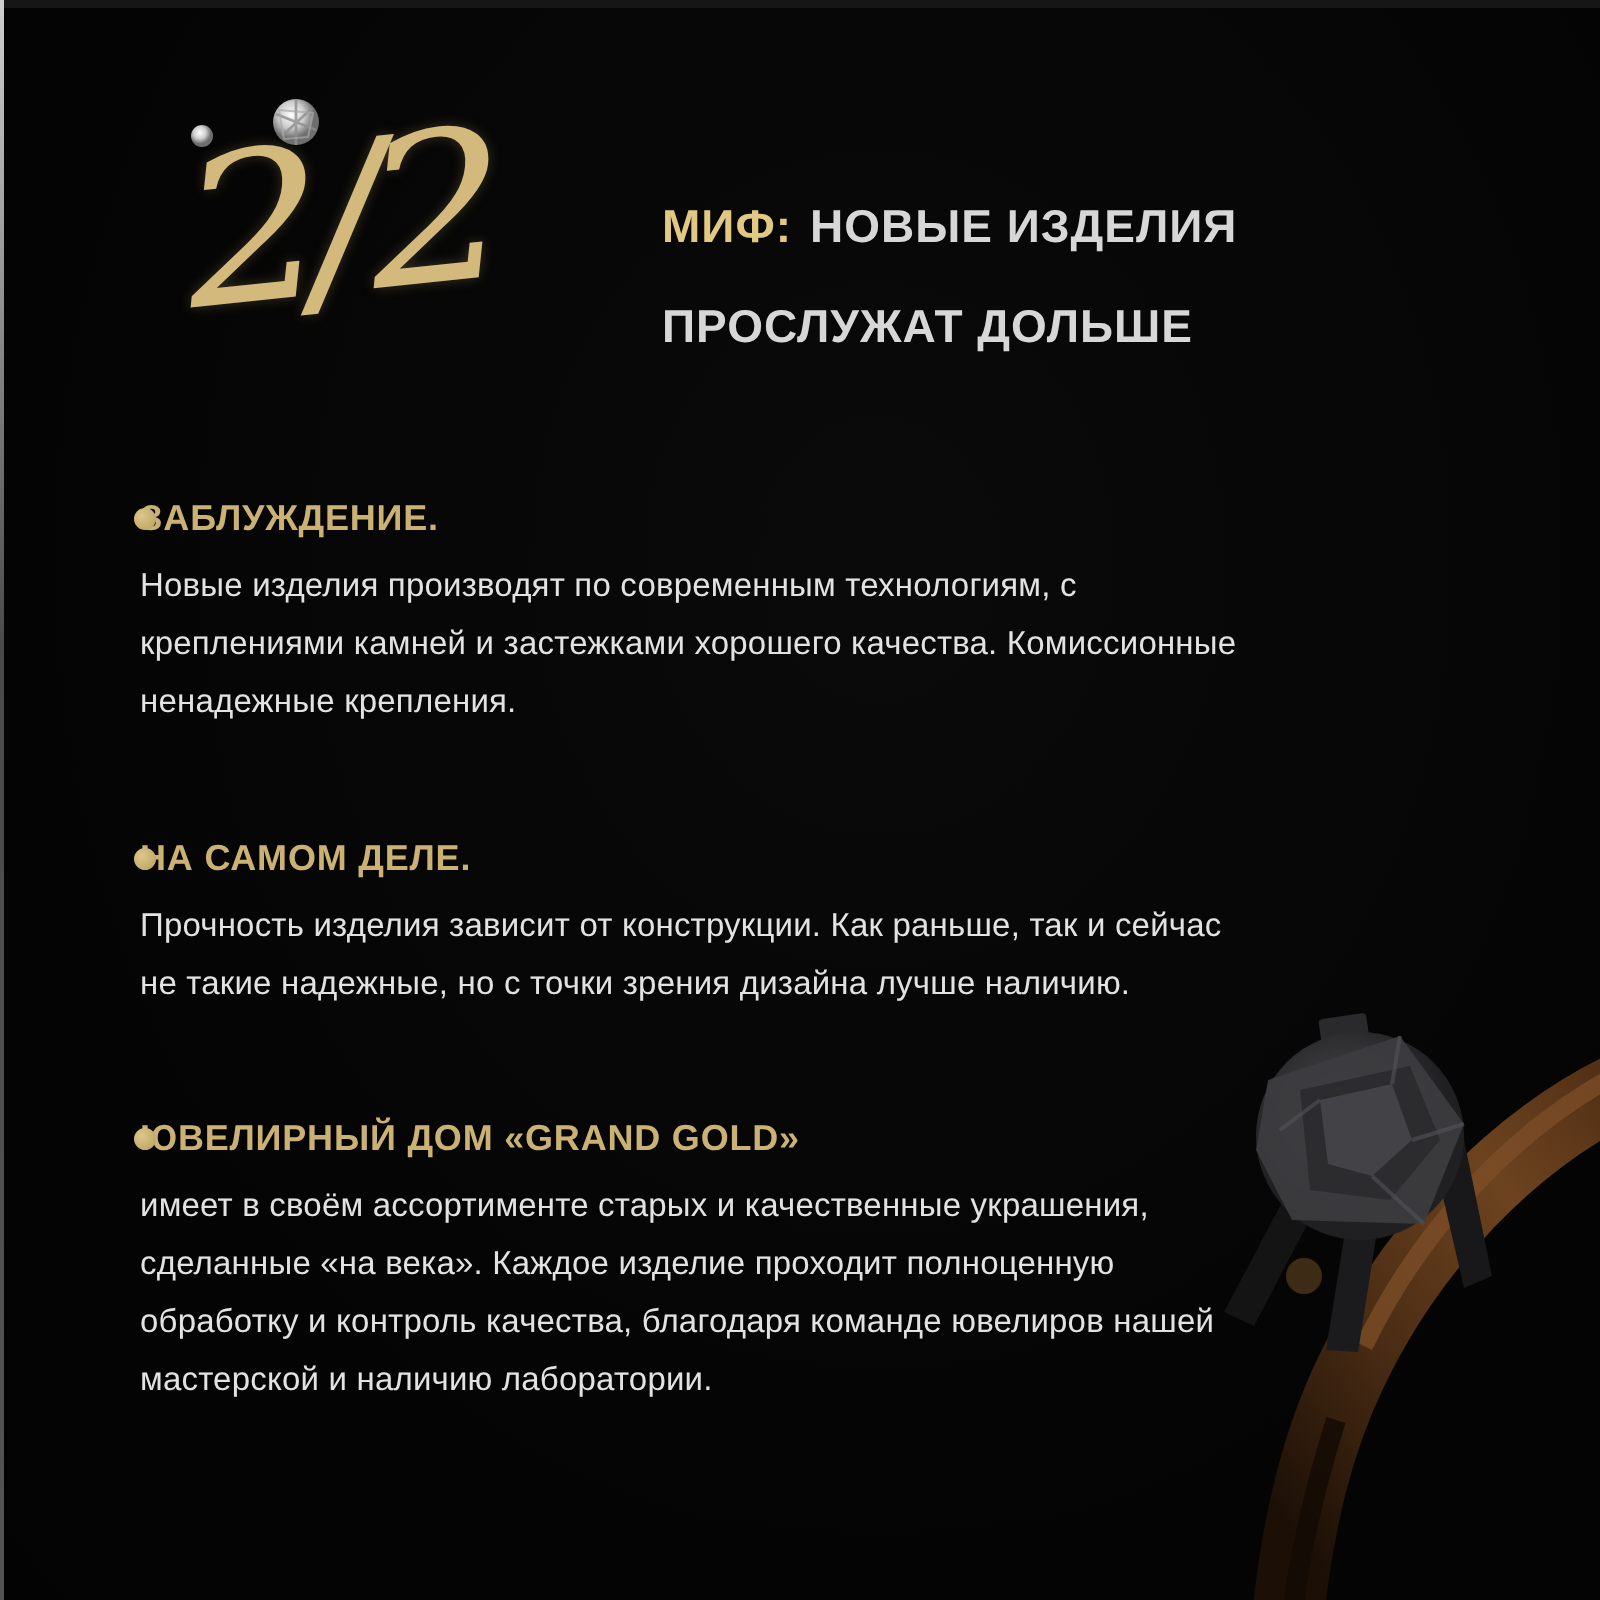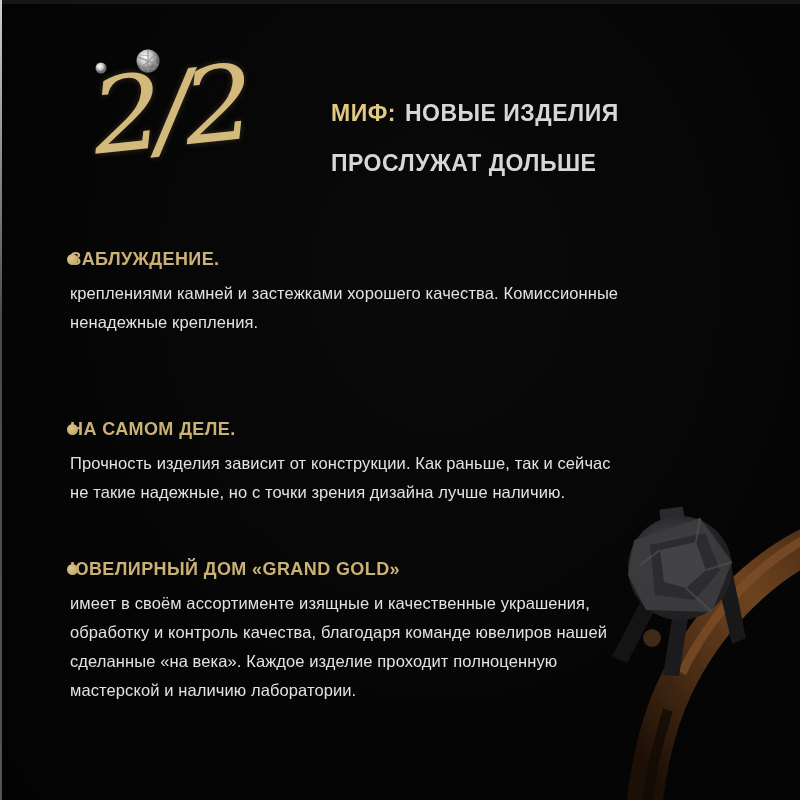--- a/index.html
+++ b/index.html
@@ -102,41 +102,42 @@
     <div>
       <span class="gold">МИФ:</span><span>НОВЫЕ ИЗДЕЛИЯ</span>
     </div>
     <div>ПРОСЛУЖАТ ДОЛЬШЕ</div>
   </div>
 
   <div class="section section-1">
     <span class="bullet"></span>
     <div class="sec-header">ЗАБЛУЖДЕНИЕ.</div>
     <div class="sec-body">
+      <div>Новые изделия производят по современным технологиям, с</div>
       <div>креплениями камней и застежками хорошего качества. Комиссионные</div>
       <div>ненадежные крепления.</div>
     </div>
   </div>
 
   <div class="section section-2">
     <span class="bullet"></span>
     <div class="sec-header">НА САМОМ ДЕЛЕ.</div>
     <div class="sec-body">
       <div>Прочность изделия зависит от конструкции. Как раньше, так и сейчас</div>
       <div>не такие надежные, но с точки зрения дизайна лучше наличию.</div>
     </div>
   </div>
 
   <div class="section section-3">
     <span class="bullet"></span>
     <div class="sec-header">ЮВЕЛИРНЫЙ ДОМ «GRAND GOLD»</div>
     <div class="sec-body">
-      <div>имеет в своём ассортименте изящные и качественные украшения,</div>
+      <div>имеет в своём ассортименте старых и качественные украшения,</div>
+      <div>сделанные «на века». Каждое изделие проходит полноценную</div>
       <div>обработку и контроль качества, благодаря команде ювелиров нашей</div>
-      <div>сделанные «на века». Каждое изделие проходит полноценную</div>
       <div>мастерской и наличию лаборатории.</div>
     </div>
   </div>
 
   <svg class="ring-art" viewBox="0 0 300 330">
     <defs>
       <linearGradient id="band" x1="1" y1="0" x2="0.2" y2="1">
         <stop offset="0%" stop-color="#502e14"></stop>
         <stop offset="30%" stop-color="#6d431f"></stop>
         <stop offset="65%" stop-color="#4a2c14"></stop>

